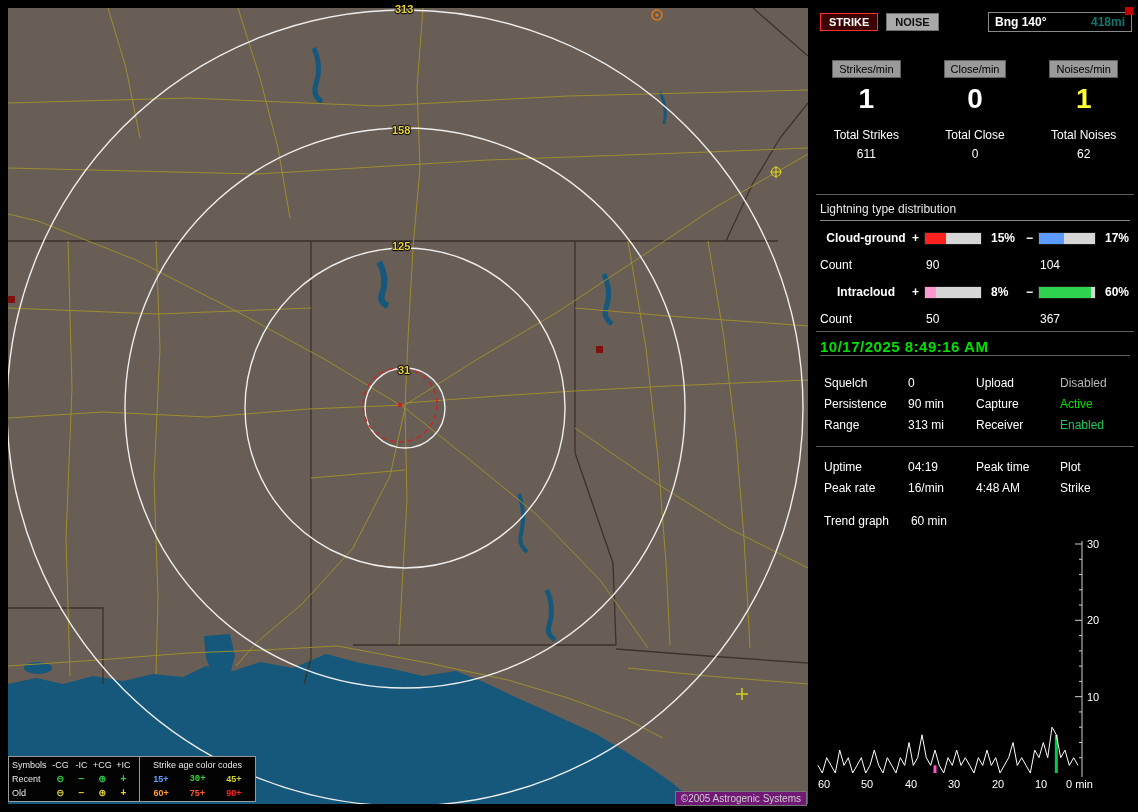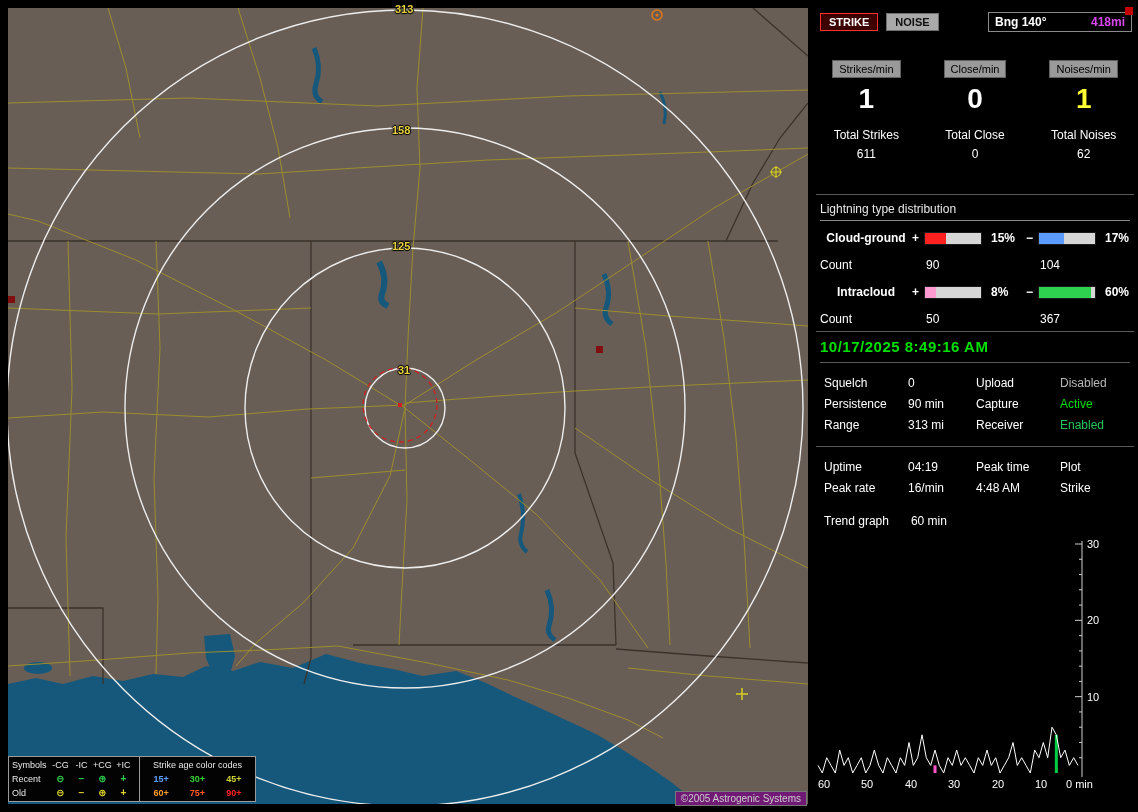--- a/index.html
+++ b/index.html
@@ -49,21 +49,21 @@
   .dist-row,.count-row{display:grid;grid-template-columns:92px 12px 62px 40px 12px 62px 36px;align-items:center;}
   .dist-row{height:24px;}
   .count-row{height:30px;}
   .dist-row .name{font-weight:bold;text-align:center;}
   .sign{font-weight:bold;}
   .bar{width:56px;height:11px;background:#d6d6d6;border:1px solid #1a1a1a;position:relative;}
   .bar .fill{position:absolute;left:0;top:0;bottom:0;}
   .pct{font-weight:bold;padding-left:5px;}
   .cnt{padding-left:2px;}
   .date{position:absolute;top:338px;left:8px;right:8px;font-size:15px;font-weight:bold;
-    padding-bottom:7px;border-bottom:1px solid #5a5a5a;letter-spacing:0.5px;}
+    border-bottom:1px solid #5a5a5a;letter-spacing:0.5px;}
   .settings,.status{position:absolute;left:12px;display:grid;
     grid-template-columns:84px 68px 84px 78px;row-gap:7px;font-size:12px;}
   .settings{top:376px;}
   .status{top:460px;}
   .trendrow{position:absolute;top:514px;left:12px;display:flex;gap:22px;font-size:12px;}
   #trend-svg{position:absolute;top:536px;left:4px;}
   .xlabels{position:absolute;top:778px;left:4px;width:318px;height:14px;font-size:11px;color:#fff;}
   .xlabels span{position:absolute;top:0;}
   .alarm-dot{position:absolute;right:5px;top:7px;width:8px;height:8px;background:#c40000;}
 </style>
@@ -177,42 +177,42 @@
         <span class="leg-cell leg-sym" style="color: rgb(222, 210, 46);">⊖</span>
         <span class="leg-cell leg-sym" style="color: rgb(222, 210, 46);">−</span>
         <span class="leg-cell leg-sym" style="color: rgb(222, 210, 46);">⊕</span>
         <span class="leg-cell leg-sym" style="color: rgb(222, 210, 46);">+</span>
       </div>
     </div>
     <div class="leg-right">
       <div class="leg-hdr">Strike age color codes</div>
       <div class="age-row">
         <span style="color: rgb(90, 160, 255);">15+</span>
-        <span style="color: rgb(53, 212, 53);">30+</span>
+        <span style="color: rgb(53, 212, 53); font-family: Liberation Mono, monospace;">30+</span>
         <span style="color: rgb(208, 212, 53);">45+</span>
       </div>
       <div class="age-row">
         <span style="color: rgb(255, 156, 42);">60+</span>
         <span style="color: rgb(255, 90, 42);">75+</span>
         <span style="color: rgb(255, 34, 34);">90+</span>
       </div>
     </div>
   </div>
 
   <div class="copyright">©2005 Astrogenic Systems</div>
 </div>
 
 <div class="panel">
 
   <div class="row-modes">
     <button class="btn-strike">STRIKE</button>
     <button class="btn-noise">NOISE</button>
     <div class="bng">
       <span>Bng 140°</span>
-      <span style="color: #d946ef;">418mi</span>
+      <span style="color: #0f766e;">418mi</span>
     </div>
   </div>
 
   <div class="rates">
     <div class="rate-col">
       <span class="rate-chip">Strikes/min</span>
       <div class="rate-value" style="color: rgb(255, 255, 255);">1</div>
       <div class="rate-total-label">Total Strikes</div>
       <div class="rate-total-value">611</div>
     </div>

